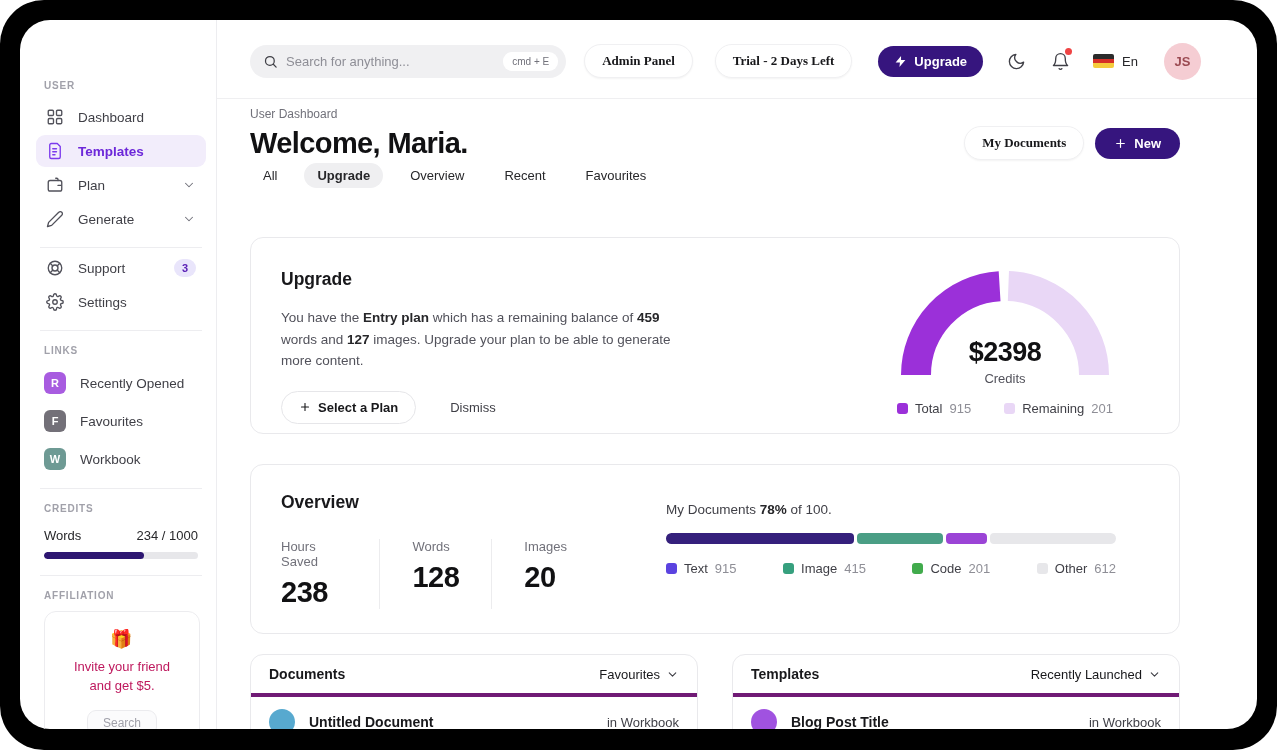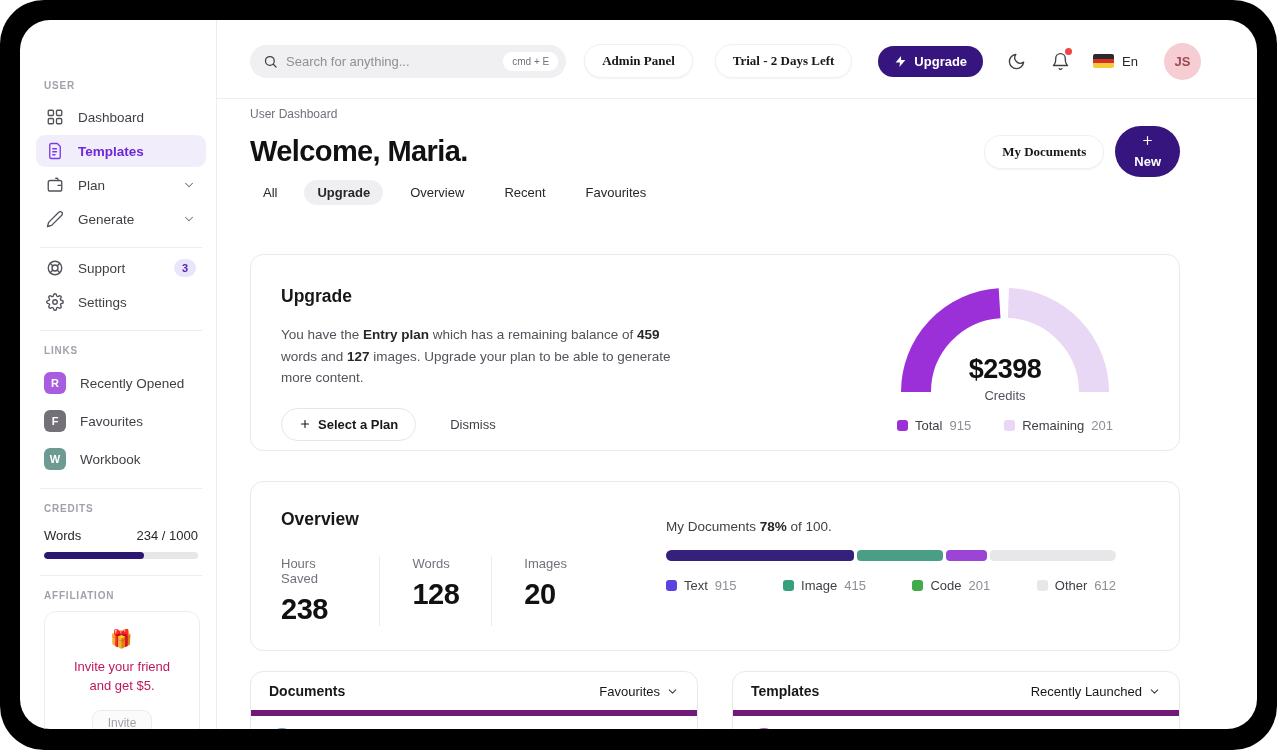--- a/index.html
+++ b/index.html
@@ -46,21 +46,21 @@
   .flag div { flex:1; }
   .lang { font-size:13px; color:#27272a; margin-left:-8px;}
   .avatar { width:37px; height:37px; border-radius:50%; background:#f5cdd3; color:#9b4a52; font-weight:700; font-size:13px; display:flex; align-items:center; justify-content:center; cursor:pointer; margin-left:4px;text-align:right;}
   .tb-right { display:flex; align-items:center; gap:22px; margin-left:auto; }
 
   .content { padding:8px 77px 0 33px; flex:1; }
   .breadcrumb { font-size:12px; color:#71717a; }
   .title-row { display:flex; align-items:center; margin-top:5px; }
   h1 { font-size:29px; letter-spacing:-0.6px; color:#111113; font-weight:700; }
   .title-actions { margin-left:auto; display:flex; gap:11px; align-items:center;}
-  .new-btn { background:#36157e; color:#fff; border-radius:999px; padding:8px 19px; font-size:13px; font-weight:600; display:flex; align-items:center; gap:7px; cursor:pointer;flex-direction:column;}
+  .new-btn { background:#36157e; color:#fff; border-radius:999px; padding:8px 19px; font-size:13px; font-weight:600; display:flex; align-items:center; gap:7px; cursor:pointer;}
   .new-btn svg { width:13px; height:13px; stroke:#fff; stroke-width:2.2; stroke-linecap:round;}
   .tabs { display:flex; align-items:center; gap:14px; margin-top:3px; }
   .tab { font-size:13px; color:#27272a; padding:5px 13px; border-radius:999px; cursor:pointer; }
   .tab.active { background:#efeff1; font-weight:600; }
 
   .card { border:1px solid #e9e9ec; border-radius:13px; background:#fff; }
   .upgrade-card { margin-top:49px; height:197px; display:flex; }
   .uc-left { padding:31px 0 0 30px; width:470px; }
   .card-title { font-size:17.5px; font-weight:700; color:#18181b; }
   .uc-body { margin-top:17px; font-size:13.5px; line-height:1.6; color:#52525b; width:400px;}
@@ -90,21 +90,21 @@
   .bar-caption { font-size:13.5px; color:#3f3f46; }
   .bar-caption b { color:#27272a; }
   .stacked-bar { margin-top:16px; height:11px; border-radius:7px; overflow:hidden; display:flex; }
   .seg { border-radius:4px; margin-right:3px; }
   .seg:last-child { margin-right:0; }
   .bar-legend { display:flex; justify-content:space-between; margin-top:17px; }
   .dot-text { background:#5b43e0; } .dot-image { background:#36a07e; } .dot-code { background:#41ab4c; } .dot-other { background:#e7e7ea; }
 
   .bottom-grid { display:grid; grid-template-columns:1fr 1fr; gap:34px; margin-top:20px; }
   .list-card { height:120px; overflow:hidden; }
-  .lc-head { display:flex; align-items:center; padding:11px 18px; border-bottom:6px solid #701a75; }
+  .lc-head { display:flex; align-items:center; padding:11px 18px; border-bottom:4px solid #701a75; }
   .lc-title { font-size:14px; font-weight:700; color:#18181b; }
   .lc-filter { margin-left:auto; font-size:13px; color:#18181b; display:flex; align-items:center; gap:6px; cursor:pointer;}
   .lc-filter svg { width:13px; height:13px; stroke:#3f3f46; stroke-width:2; fill:none; stroke-linecap:round; stroke-linejoin:round;}
   .lc-row { display:flex; align-items:center; gap:14px; padding:12px 18px; cursor:pointer;}
   .row-avatar { width:26px; height:26px; border-radius:50%; flex:0 0 26px;}
   .av-blue { background:#57a9cf; } .av-purple { background:#a052e0; }
   .row-name { font-size:14px; font-weight:700; color:#18181b; }
   .row-loc { margin-left:auto; font-size:13px; color:#3f3f46; }
 </style>
 </head>
@@ -210,21 +210,21 @@
 
     <div class="side-div" style="margin-top:16px;"></div>
     <div class="sec-label">AFFILIATION</div>
 
     <div class="aff-card">
       <div class="aff-emoji">🎁</div>
       <div class="aff-text">
         <div>Invite your friend</div>
         <div>and get $5.</div>
       </div>
-      <span class="aff-btn">Invite</span>
+      <span class="aff-btn">Search</span>
     </div>
   </nav>
 
   <div class="main">
 
     <div class="topbar">
       <div class="search">
         <svg viewBox="0 0 24 24">
               <circle cx="11" cy="11" r="7"></circle>
               <line x1="16.5" y1="16.5" x2="21" y2="21"></line>

